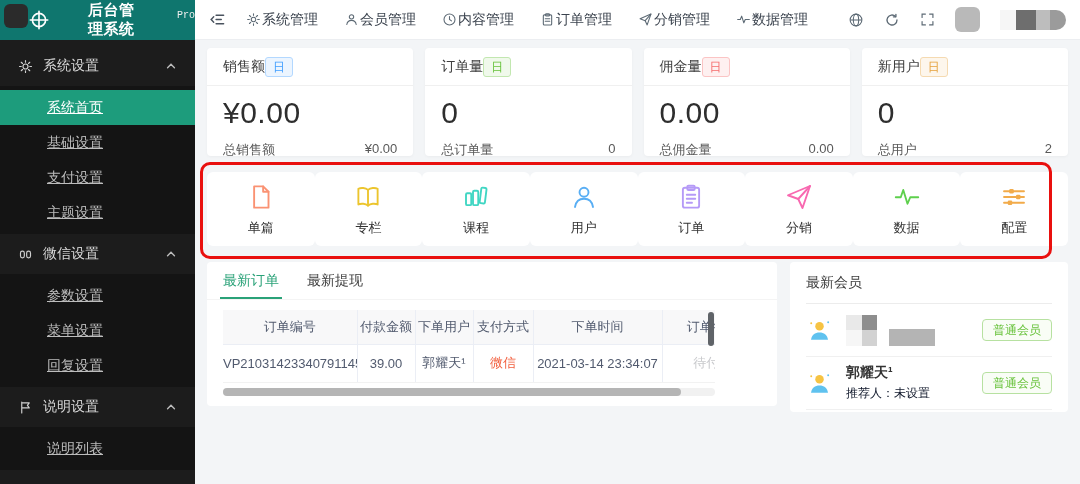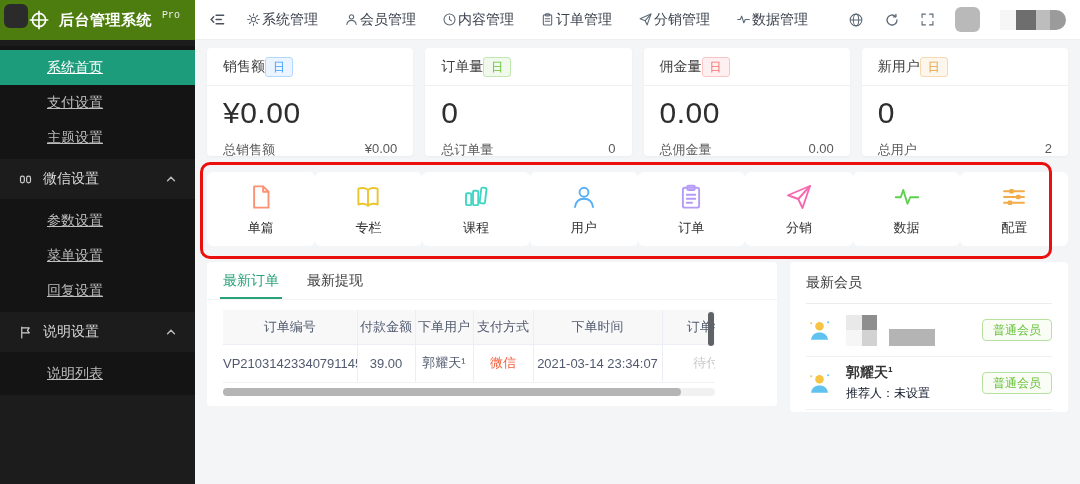--- a/index.html
+++ b/index.html
@@ -2,21 +2,21 @@
 <html><head>
 <meta charset="utf-8">
 <style>
   * { box-sizing: border-box; margin: 0; padding: 0; }
   html,body { width:1080px; height:484px; overflow:hidden; }
   body { font-family:"Liberation Sans","DejaVu Sans",sans-serif; background:#f3f5f7; font-size:14px; }
   .app { display:flex; width:1080px; height:484px; }
 
   
   .sidebar { width:195px; flex-shrink:0; background:#1c1c1c; overflow:hidden; }
-  .logo-row { height:40px; background:#4d7c0f; display:flex; align-items:center; padding-left:28px; position:relative; }
+  .logo-row { height:40px; background:#0f766e; display:flex; align-items:center; padding-left:28px; position:relative;gap:29px; }
   .corner-censor { position:absolute; left:4px; top:4px; width:24px; height:24px; border-radius:6px; background:#2b2b2b; }
   .logo-title { color:#fff; font-size:15px; font-weight:bold; margin-left:9px; letter-spacing:.5px; }
   .logo-pro { color:#eee; font-size:10px; margin-left:10px; transform:translateY(-5px);font-family:Liberation Mono, monospace; }
   .menu { padding-top:6px; }
   .menu-header { height:40px; display:flex; align-items:center; gap:10px; padding:0 18px; color:#d8d8d8; cursor:pointer; }
   .menu-header svg { flex-shrink:0; }
   .chev { margin-left:auto; }
   .submenu { background:#141414; padding:4px 0; }
   .submenu-item { height:35px; display:flex; align-items:center; padding-left:47px; color:#bdbdbd; cursor:pointer;text-decoration:underline; }
   .submenu-item.active { background:#1d9c7c; color:#fff; }
@@ -98,22 +98,37 @@
         <svg width="22" height="22" viewBox="0 0 24 24" fill="none" stroke="#fff" stroke-width="1.8" stroke-linecap="round">
           <circle cx="12" cy="12" r="7.2"></circle>
             <path d="M12 2.5v19M2.5 12h19"></path>
         </svg>
       </span>
       <span class="logo-title">后台管理系统</span>
       <span class="logo-pro">Pro</span>
     </div>
 
     <nav class="menu">
+      <div class="menu-header">
+        <span>
+          <svg width="15" height="15" viewBox="0 0 18 18" fill="none" stroke="#cfcfcf" stroke-width="1.4" stroke-linecap="round">
+            <circle cx="9" cy="9" r="3"></circle>
+              <path d="M9 1.8v2.1M9 14.1v2.1M1.8 9h2.1M14.1 9h2.1M3.9 3.9l1.5 1.5M12.6 12.6l1.5 1.5M14.1 3.9l-1.5 1.5M5.4 12.6l-1.5 1.5"></path>
+          </svg>
+        </span>
+        <span>系统设置</span>
+        <span class="chev">
+          <svg width="12" height="12" viewBox="0 0 14 14" fill="none" stroke="#bdbdbd" stroke-width="1.6" stroke-linecap="round">
+              <path d="M3 9l4-4 4 4"></path>
+            </svg>
+        </span>
+      </div>
       <div class="submenu">
         <div class="submenu-item active">系统首页</div>
+        <div class="submenu-item">基础设置</div>
         <div class="submenu-item">支付设置</div>
         <div class="submenu-item">主题设置</div>
       </div>
 
       <div class="menu-header">
         <span>
           <svg width="15" height="15" viewBox="0 0 18 18" fill="none" stroke="#cfcfcf" stroke-width="1.4">
             <rect x="3" y="5" width="4.6" height="8" rx="2.2"></rect>
               <rect x="10.4" y="5" width="4.6" height="8" rx="2.2"></rect>
           </svg>

